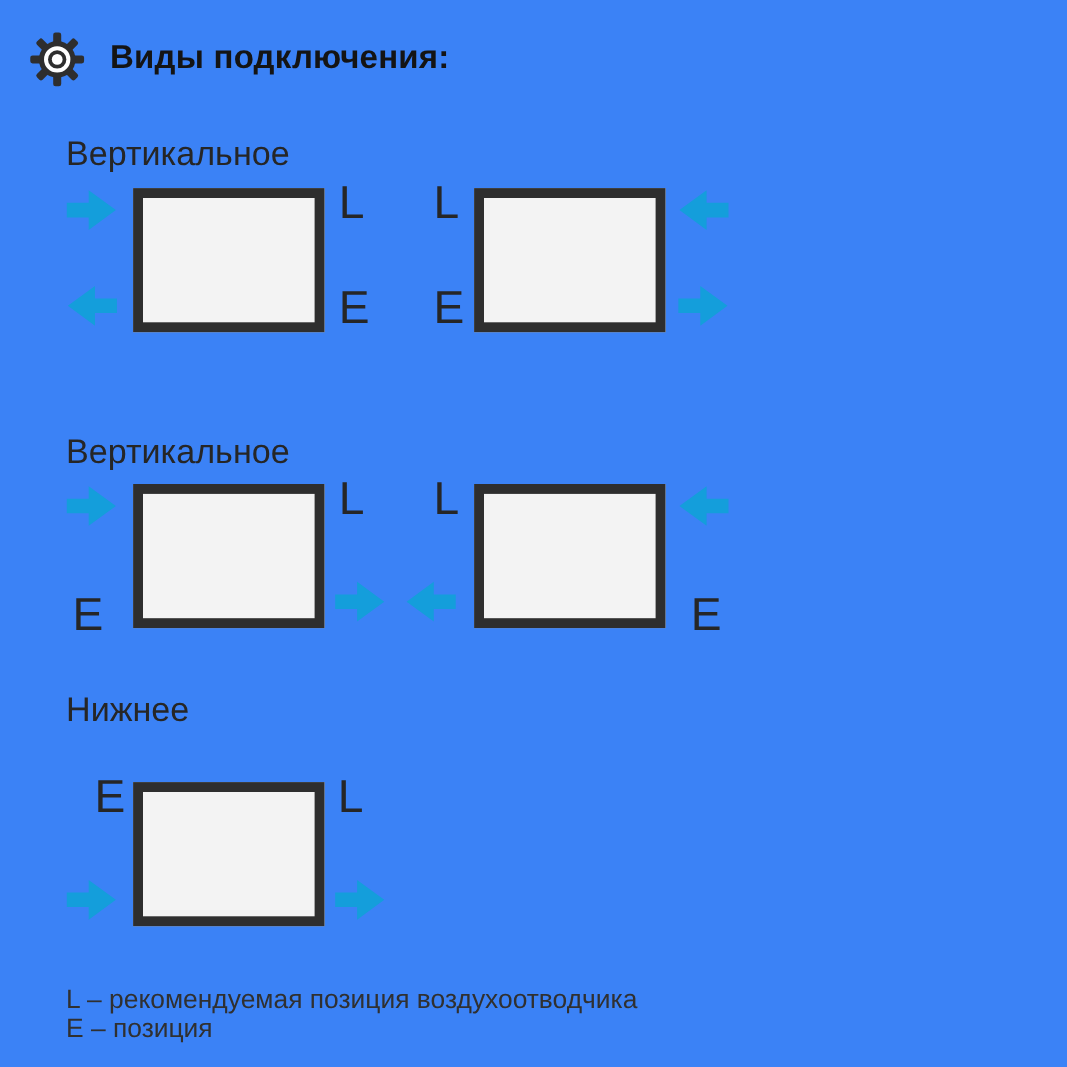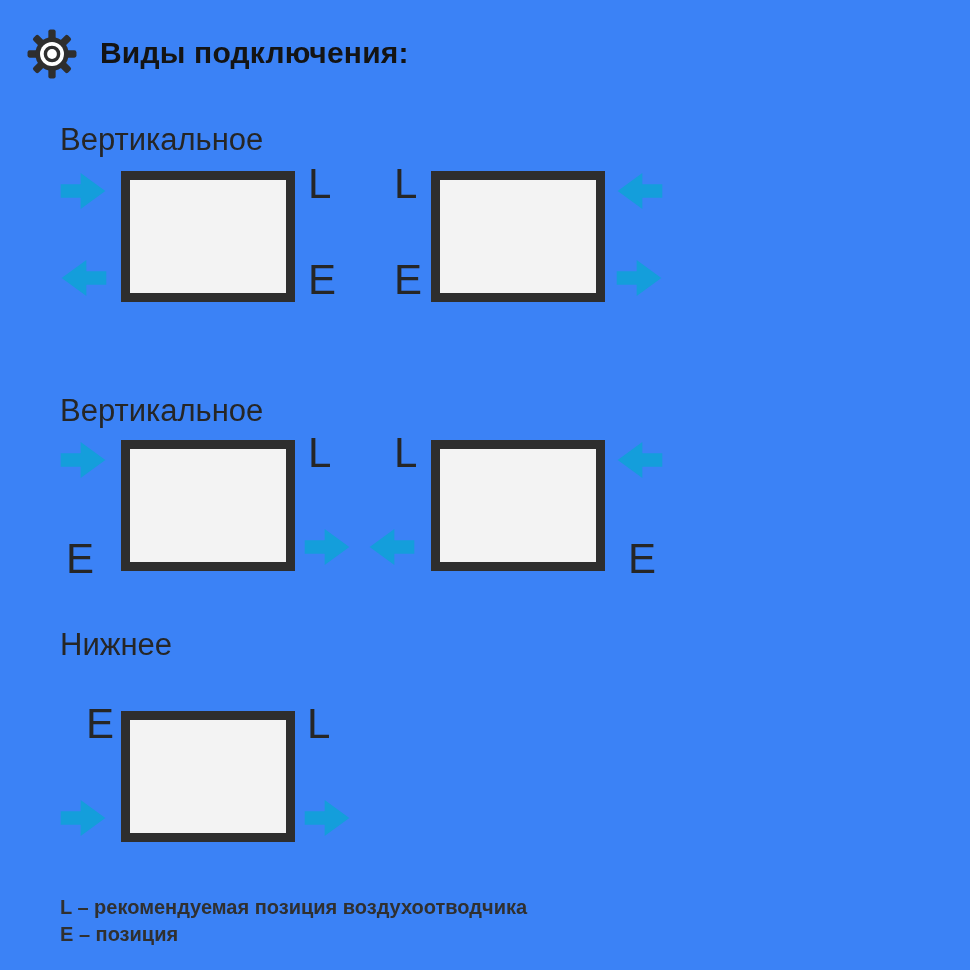--- a/index.html
+++ b/index.html
@@ -39,21 +39,21 @@
     position: absolute;
     font-size: 42px; line-height: 1; font-weight: 400;
     color: var(--text-secondary);
   }
   
   .arrow { position: absolute; width: 47px; height: 38px; color: var(--accent-blue); }
   .arrow.left { transform: scaleX(-1); }
   
   .legend-line {
     position: absolute; left: 60px;
-    font-size: 20px; line-height: 1; font-weight: 700;
+    font-size: 24px; line-height: 1; font-weight: 400;
     color: var(--text-muted);
   }
 </style>
 </head>
 <body>
 
 <div class="canvas">
 
   <svg width="0" height="0" style="position:absolute" aria-hidden="true">
     <defs>

